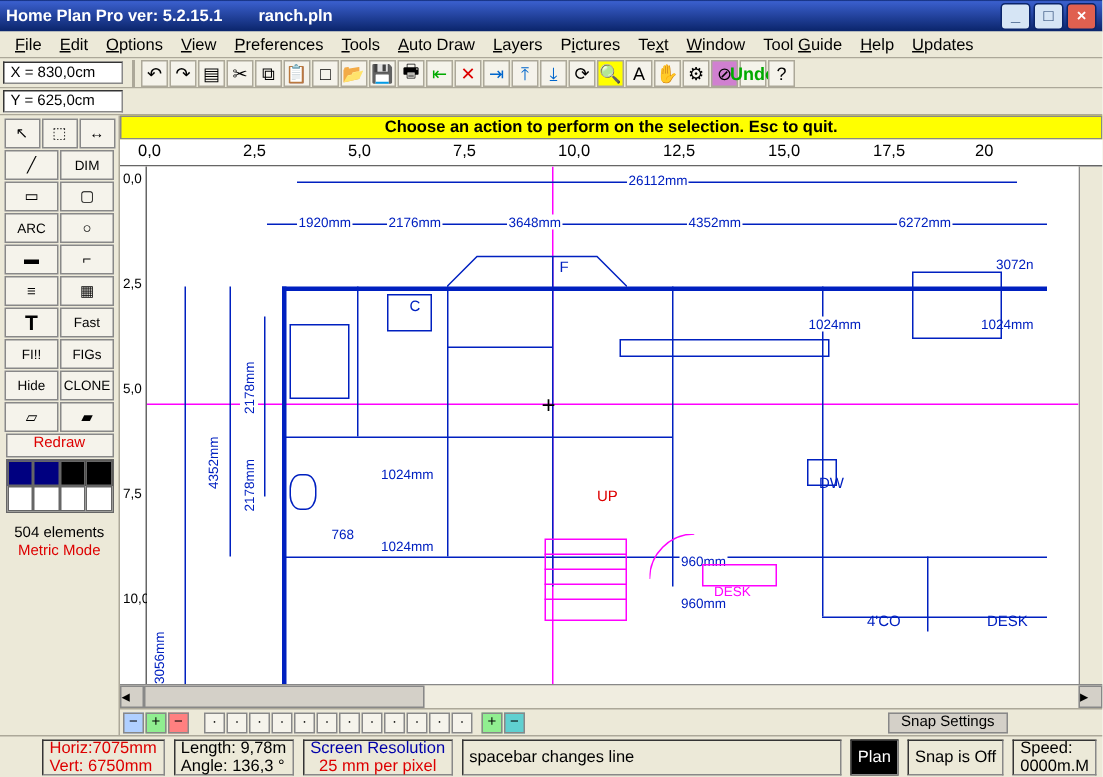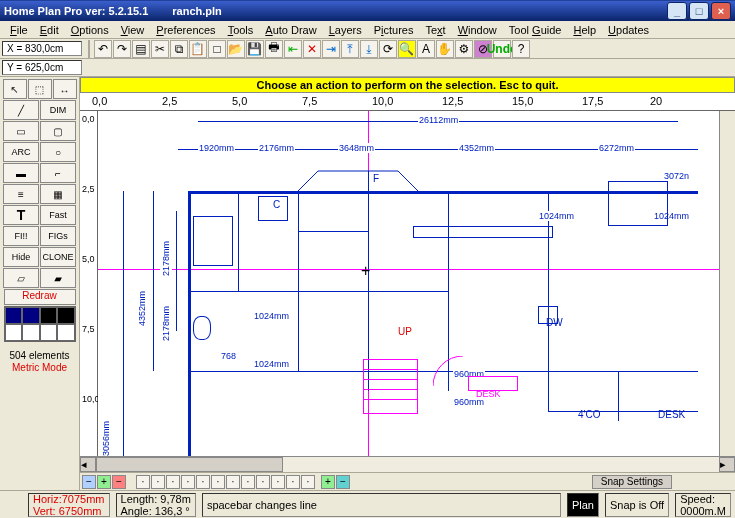--- a/index.html
+++ b/index.html
@@ -313,20 +313,24 @@
 
 <div class="status-bar">
   <div class="status-box red">
     <span>Horiz:7075mm</span>
     <span>Vert: 6750mm</span>
   </div>
   <div class="status-box">
     <span>Length: 9,78m</span>
     <span>Angle: 136,3 °</span>
   </div>
+  <div class="status-box" style="text-align:center">
+    <span style="color:#00a">Screen Resolution</span>
+    <span style="color:#d00">25 mm per pixel</span>
+  </div>
   <div class="status-box" style="flex:1;text-align:left">spacebar changes line</div>
   <div class="status-box" style="background:#000;color:#fff;padding:2px 4px">Plan</div>
   <div class="status-box">Snap is Off</div>
   <div class="status-box">
     <span>Speed:</span>
     <span>0000m.M</span>
   </div>
 </div>
 
 </body></html>

